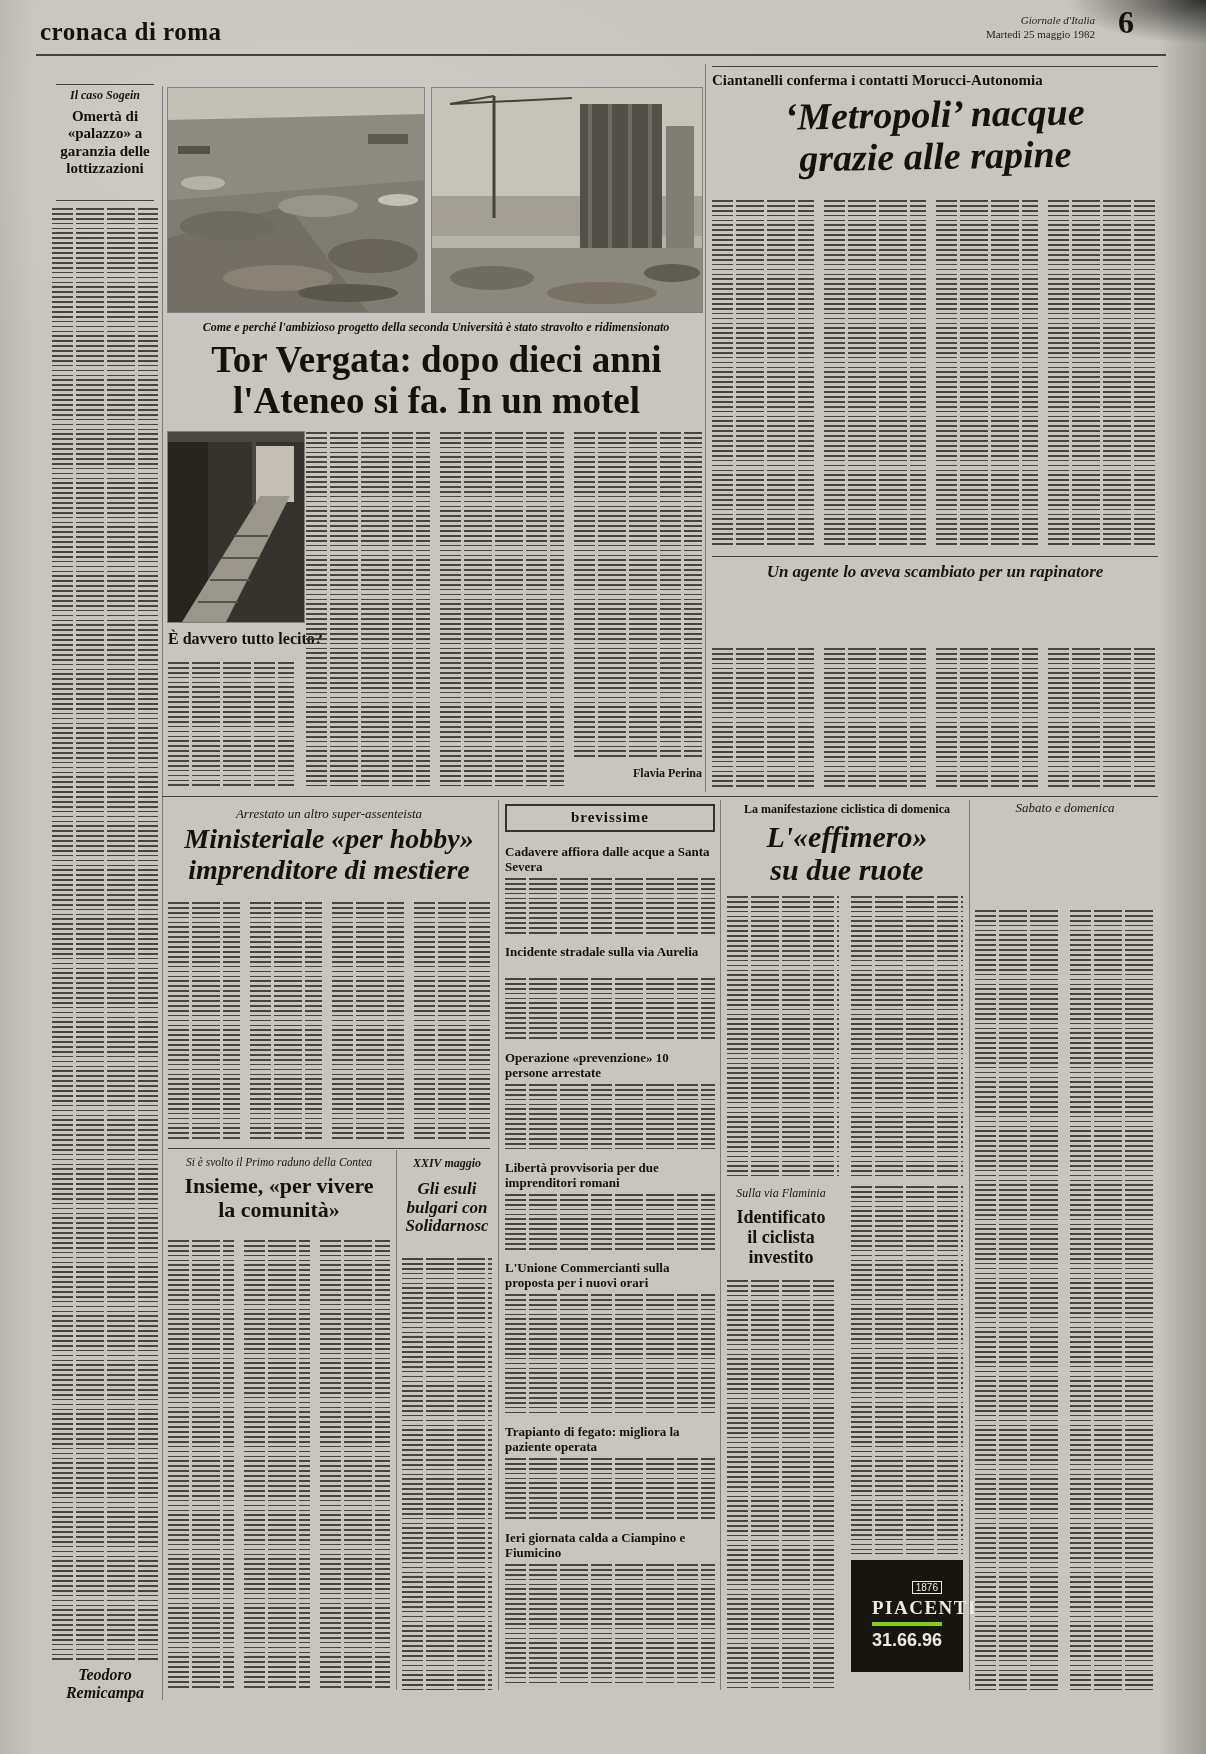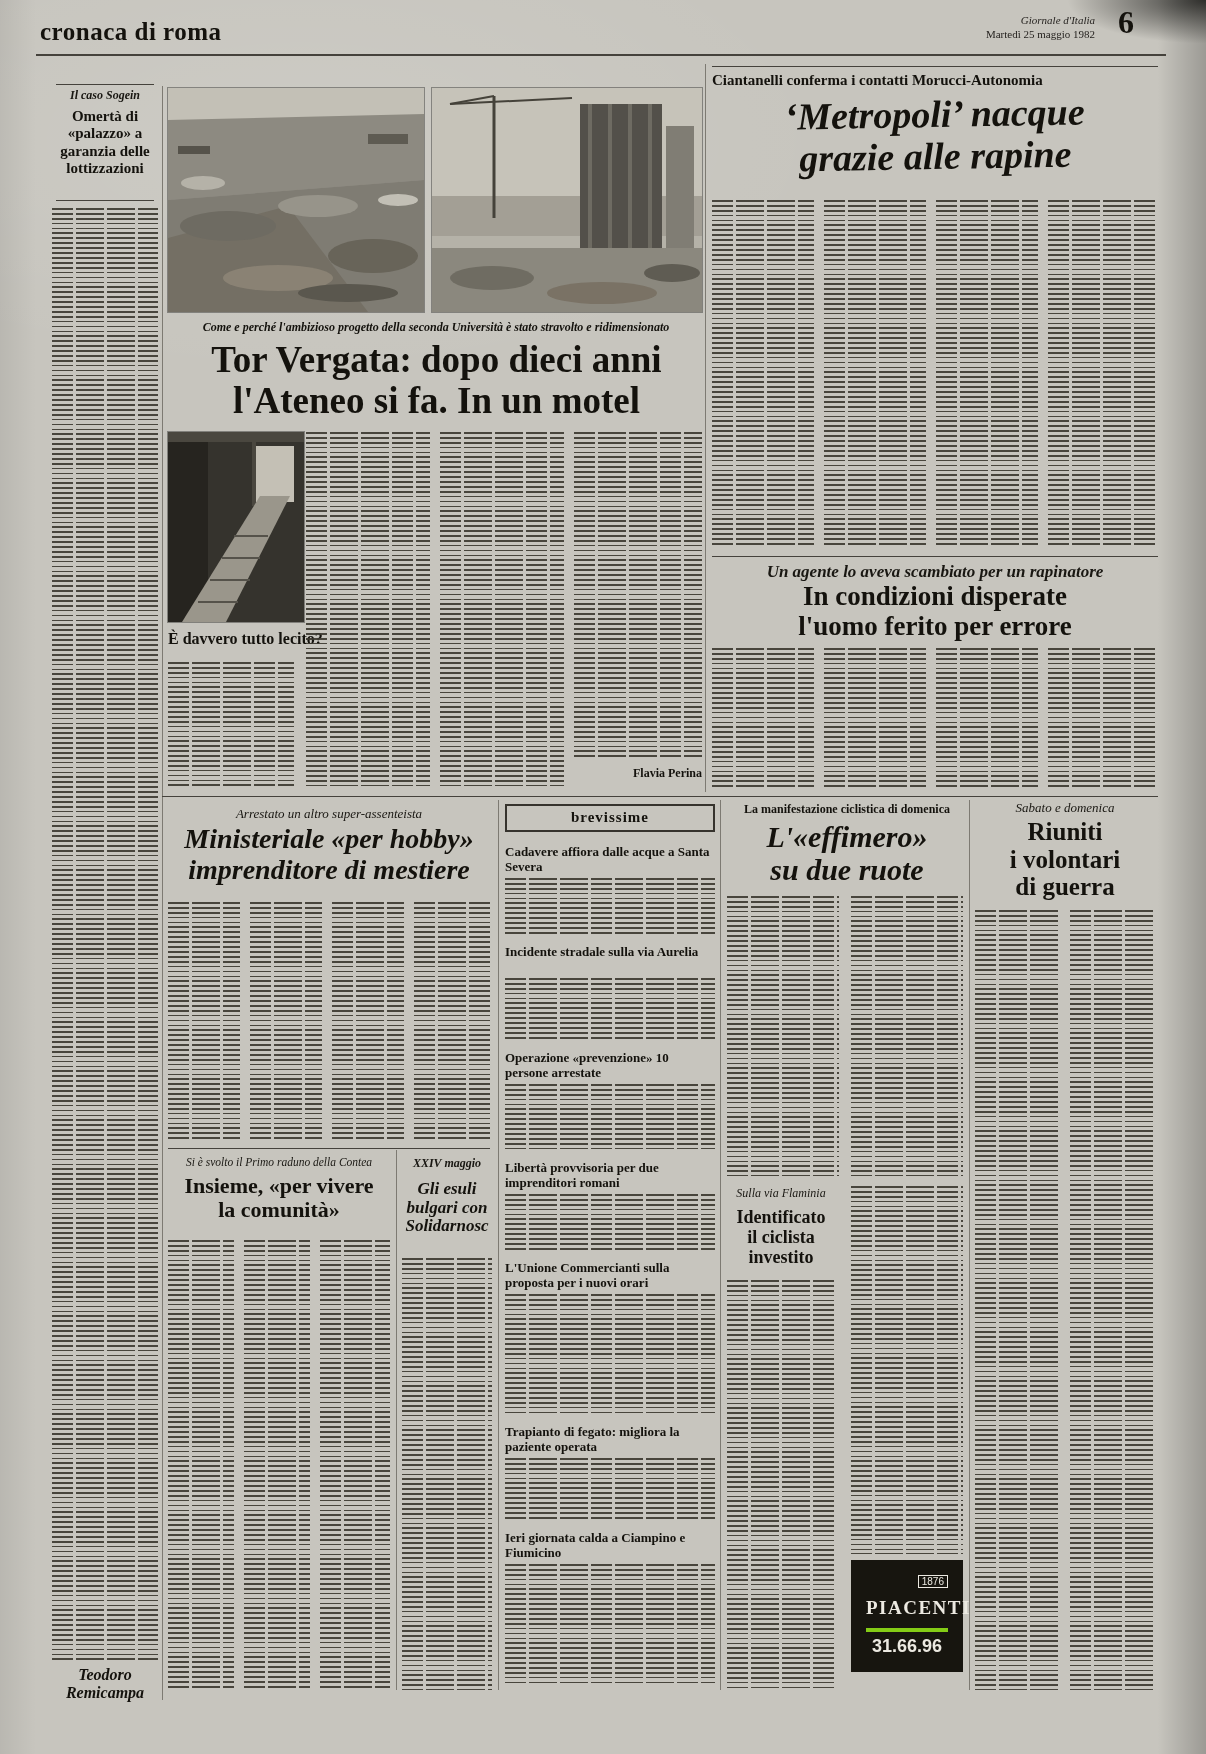--- a/index.html
+++ b/index.html
@@ -20,21 +20,21 @@
   .greek{
     position:absolute;opacity:.9;
     background-image:
       repeating-linear-gradient(90deg, rgba(0,0,0,0) 0 21px, #c7c5be 21px 24px, rgba(0,0,0,0) 24px 52px, #c7c5be 52px 55px, rgba(0,0,0,0) 55px 83px, #c7c5be 83px 86px),
       repeating-linear-gradient(180deg, #3b382f 0 1.7px, rgba(0,0,0,0) 1.7px 4.9px);
   }
   .photo{position:absolute;box-shadow:0 0 0 1px rgba(0,0,0,.35);overflow:hidden}
   .photo svg{display:block}
   .brief-head{position:absolute;font-weight:bold;font-size:13px;line-height:1.18;color:#14120d}
   .brev-box{position:absolute;border:2px solid #36332d;text-align:center;font-weight:bold;font-size:15px;letter-spacing:1px;padding-top:3px;color:#14120d}
-  .ad{position:absolute;background:#17150f;color:#ece9e1;display:flex;flex-direction:column;justify-content:space-between;padding:15px;text-align:center}
+  .ad{position:absolute;background:#17150f;color:#ece9e1;display:flex;flex-direction:column;justify-content:space-between;padding:21px;text-align:center}
   .ad-year{align-self:flex-end;border:1px solid #ece9e1;font-size:10px;padding:0 3px;font-family:"Liberation Sans",sans-serif}
   .ad-brand{font-weight:bold;font-size:19px;letter-spacing:1.5px}
   .ad-phone{border-top:4px solid #84cc16;font-weight:bold;font-size:18px;padding-top:4px;font-family:"Liberation Sans",sans-serif}
   .byline{position:absolute;font-weight:bold;font-size:12px;text-align:right;color:#14120d}
   .signature{position:absolute;font-weight:bold;font-style:italic;font-size:16px;text-align:center;color:#14120d}
 </style>
 </head>
 <body>
 
 <div class="paper">
@@ -125,22 +125,20 @@
   <div class="abs" style="left:712px;top:72px;width:446px;text-align:left;font-weight:bold;font-size:15px;color:#14120d">Ciantanelli conferma i contatti Morucci-Autonomia</div>
   <div class="headline" style="left:712px;top:94px;width:446px;font-size:38px;font-style:italic;transform:rotate(-1deg)">‘Metropoli’ nacque
 grazie alle rapine</div>
   <div class="greek" style="left:712px;top:200px;width:102px;height:348px"></div>
   <div class="greek" style="left:824px;top:200px;width:102px;height:348px"></div>
   <div class="greek" style="left:936px;top:200px;width:102px;height:348px"></div>
   <div class="greek" style="left:1048px;top:200px;width:107px;height:348px"></div>
 
   <div class="rule" style="left:712px;top:556px;width:446px;height:1px"></div>
   <div class="kicker" style="left:712px;top:562px;width:446px;font-size:17px">Un agente lo aveva scambiato per un rapinatore</div>
-  <div class="headline" style="left:712px;top:582px;width:446px;font-size:27px">In condizioni disperate
-l'uomo ferito per errore</div>
   <div class="greek" style="left:712px;top:648px;width:102px;height:142px"></div>
   <div class="greek" style="left:824px;top:648px;width:102px;height:142px"></div>
   <div class="greek" style="left:936px;top:648px;width:102px;height:142px"></div>
   <div class="greek" style="left:1048px;top:648px;width:107px;height:142px"></div>
 
   <div class="rule" style="left:162px;top:796px;width:996px;height:1px"></div>
 
   <div class="kicker" style="left:168px;top:806px;width:322px;font-size:13px;font-weight:normal">Arrestato un altro super-assenteista</div>
   <div class="headline" style="left:166px;top:824px;width:326px;font-size:28px;font-style:italic">Ministeriale «per hobby»
 imprenditore di mestiere</div>
@@ -204,19 +202,16 @@
   <div class="greek" style="left:851px;top:1186px;width:112px;height:368px"></div>
 
   <div class="ad" style="left:851px;top:1560px;width:112px;height:112px">
     <div class="ad-year">1876</div>
     <div class="ad-brand">PIACENTI</div>
     <div class="ad-phone">31.66.96</div>
   </div>
 
   <div class="vrule" style="left:969px;top:800px;height:890px"></div>
   <div class="kicker" style="left:975px;top:800px;width:180px;font-size:13px;font-weight:normal">Sabato e domenica</div>
-  <div class="headline" style="left:975px;top:818px;width:180px;font-size:25px">Riuniti
-i volontari
-di guerra</div>
   <div class="greek" style="left:975px;top:910px;width:85px;height:780px"></div>
   <div class="greek" style="left:1070px;top:910px;width:85px;height:780px"></div>
 
 </div>
 
 </body></html>

